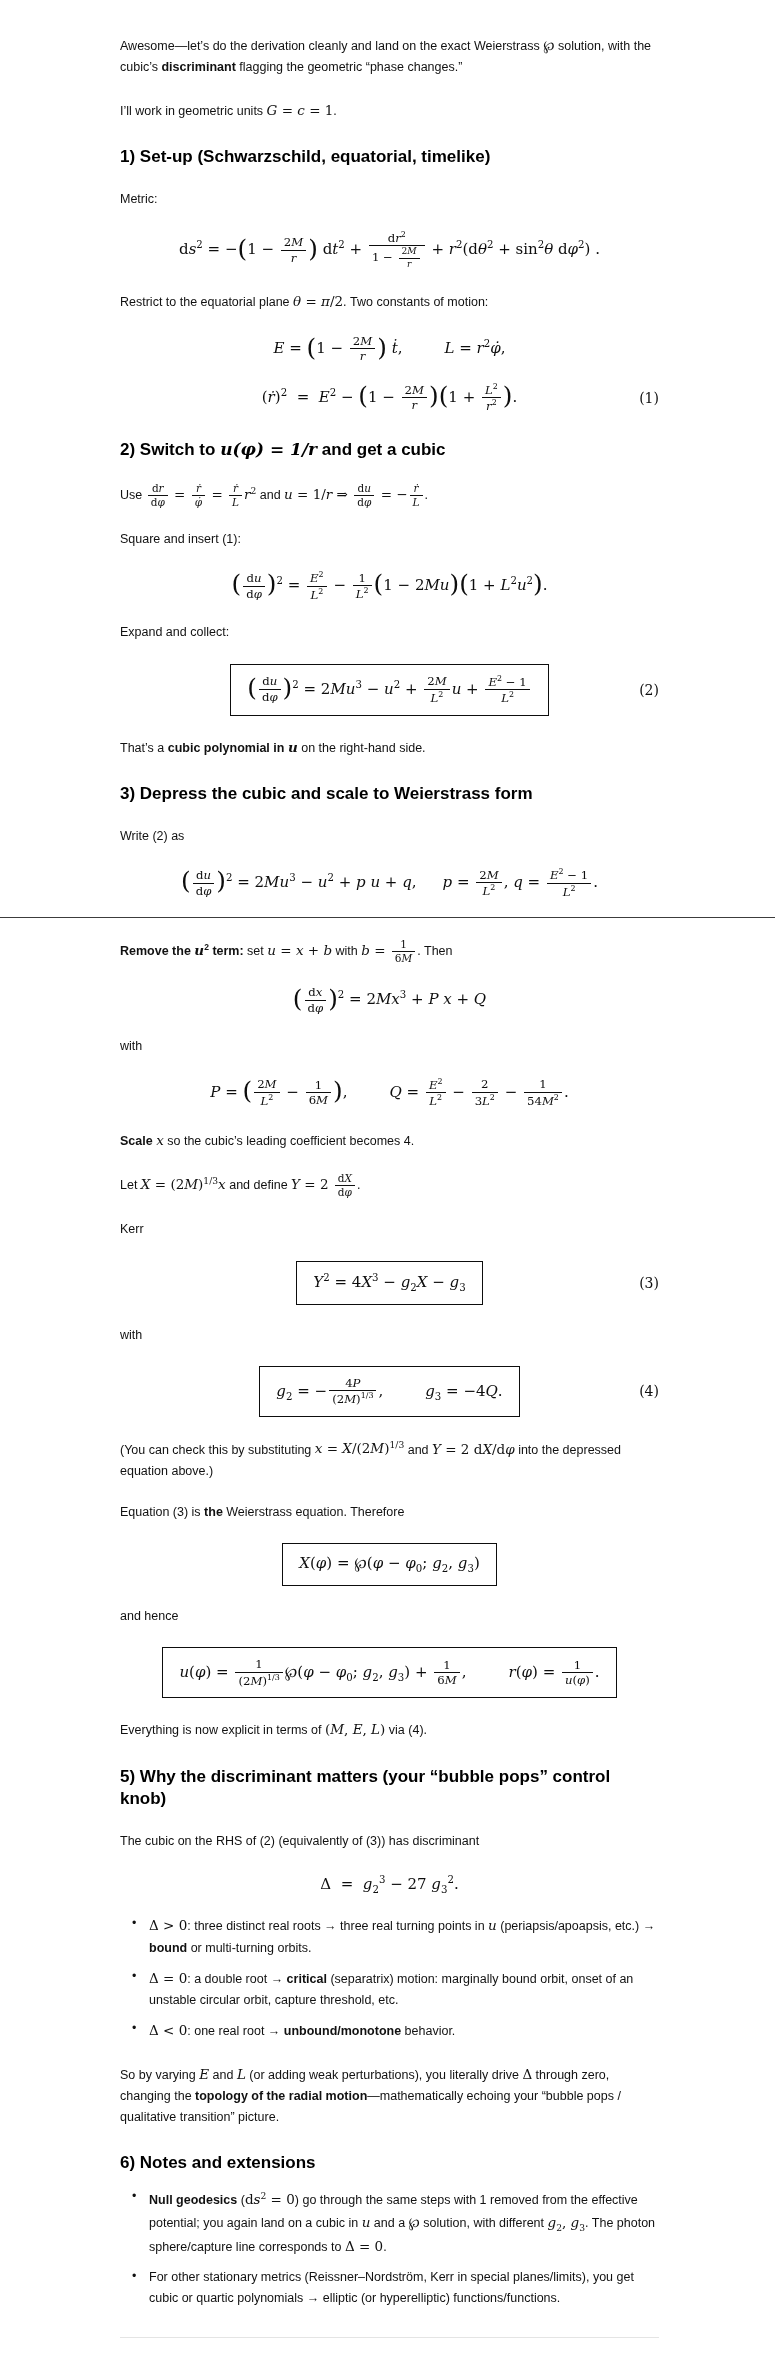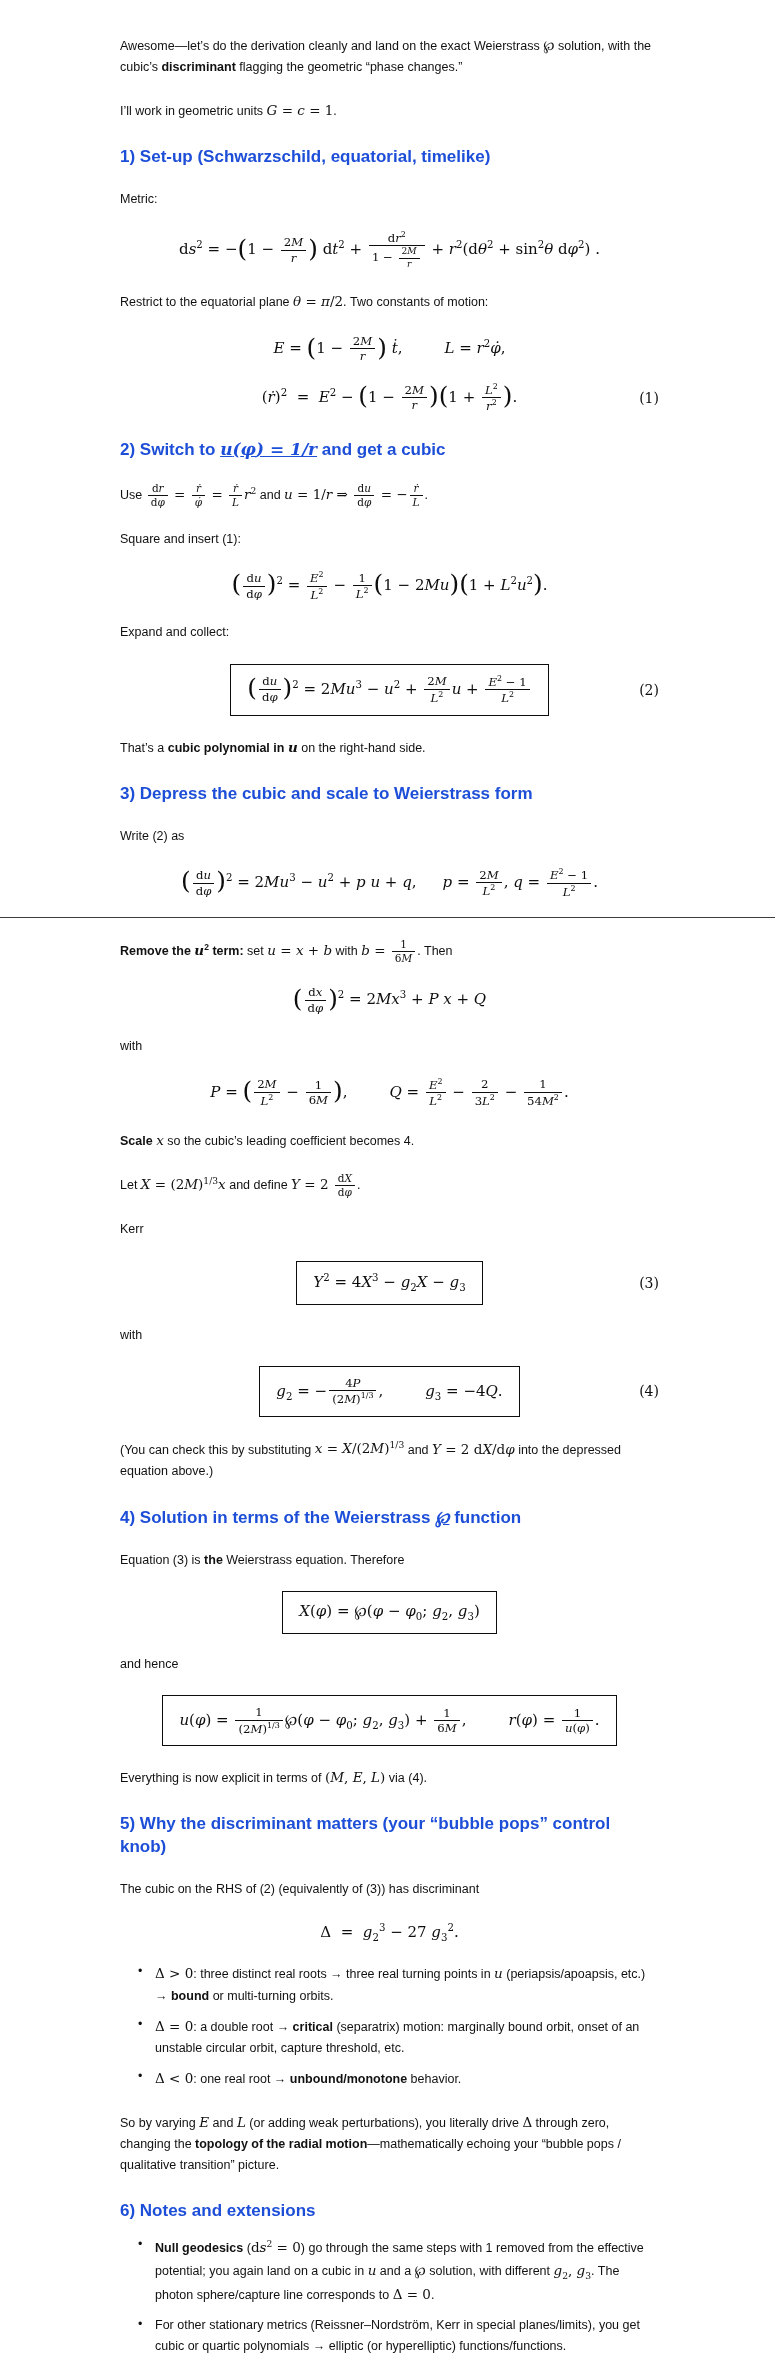--- a/index.html
+++ b/index.html
@@ -6,24 +6,24 @@
   html,body { background:#ffffff; }
   .page {
     width: 775px; min-height: 2365px; margin: 0 auto; background:#fff;
     font-family: "Liberation Sans", sans-serif; color:#111111;
     font-size: 12.5px; line-height: 1.7;
   }
   .thread { padding: 14px 116px 30px 120px; }
   .p { margin: 20px 0; }
   .h {
     font-size: 17px; font-weight: 700; line-height: 1.35;
-    margin: 24px 0 10px 0; color:#1d4ed8;
+    margin: 24px 0 10px 0; color:#000000;
     font-family: "Liberation Sans", sans-serif;
   }
-  .hm { font-family: "DejaVu Serif", serif; font-style: italic; font-weight: 700; text-decoration: underline; }
+  .hm { font-family: "DejaVu Serif", serif; font-style: italic; font-weight: 700; }
   .hm i { font-style: italic; }
   
   .m { font-family: "DejaVu Serif", serif; font-size: 13.5px; }
   .m i, .p i.m { font-family: "DejaVu Serif", serif; }
   i.m { font-family: "DejaVu Serif", serif; font-size: 13.5px; }
   
   .eq {
     position: relative; display:flex; justify-content:center; align-items:center;
     margin: 18px 0; font-family:"DejaVu Serif", serif; font-size: 15px;
     line-height: 1.35; color:#0d0d0d;
@@ -41,21 +41,21 @@
   .f .d { padding: 0 3px; }
   .bp { font-size:1.65em; line-height:0; vertical-align:-0.1em; font-weight:400; }
   sup { font-size: 0.68em; }
   sub { font-size: 0.68em; }
   .sp  { display:inline-block; width:42px; }
   .sp2 { display:inline-block; width:26px; }
   
   .seam { border:none; border-top: 1.5px solid #3c3c3c; margin: 16px -116px 16px -120px; }
   .softhr { border:none; border-top: 1px solid #e4e4e4; margin: 28px 0; }
   
-  .ul { list-style:none; margin: 12px 8px; }
+  .ul { list-style:none; margin: 12px 2px; }
   .ul li { position:relative; padding-left: 27px; margin: 8px 0; }
   .ul li::before { content:"•"; position:absolute; left: 10px; top:-1px; }
   b { font-weight: 700; }
 </style>
 </head>
 <body>
 
 <div class="page">
   <div class="thread">
 
@@ -200,21 +200,20 @@
       <p class="p">with</p>
       <div class="eq">
         <span class="eqb boxed"><i>g</i><sub>2</sub> = −<span class="f">
               <span class="n">4<i>P</i></span>
               <span class="d">(2<i>M</i>)<sup>1/3</sup></span>
             </span>,<span class="sp"></span><i>g</i><sub>3</sub> = −4<i>Q</i>.</span>
         <span class="tag">(4)</span>
       </div>
       <p class="p">(You can check this by substituting <span class="m"><i>x</i> = <i>X</i>/(2<i>M</i>)<sup>1/3</sup></span> and <span class="m"><i>Y</i> = 2 d<i>X</i>/d<i>φ</i></span> into the depressed equation above.)</p>
 
-      <h2 class="h">4) Solution in terms of the Weierstrass <span class="hm">℘</span> function</h2>
       <p class="p">Equation (3) is <b>the</b> Weierstrass equation. Therefore</p>
       <div class="eq">
         <span class="eqb boxed"><i>X</i>(<i>φ</i>) = ℘(<i>φ</i> − <i>φ</i><sub>0</sub>; <i>g</i><sub>2</sub>, <i>g</i><sub>3</sub>)</span>
       </div>
       <p class="p">and hence</p>
       <div class="eq">
         <span class="eqb boxed"><i>u</i>(<i>φ</i>) = <span class="f">
               <span class="n">1</span>
               <span class="d">(2<i>M</i>)<sup>1/3</sup></span>
             </span>℘(<i>φ</i> − <i>φ</i><sub>0</sub>; <i>g</i><sub>2</sub>, <i>g</i><sub>3</sub>) + <span class="f">

